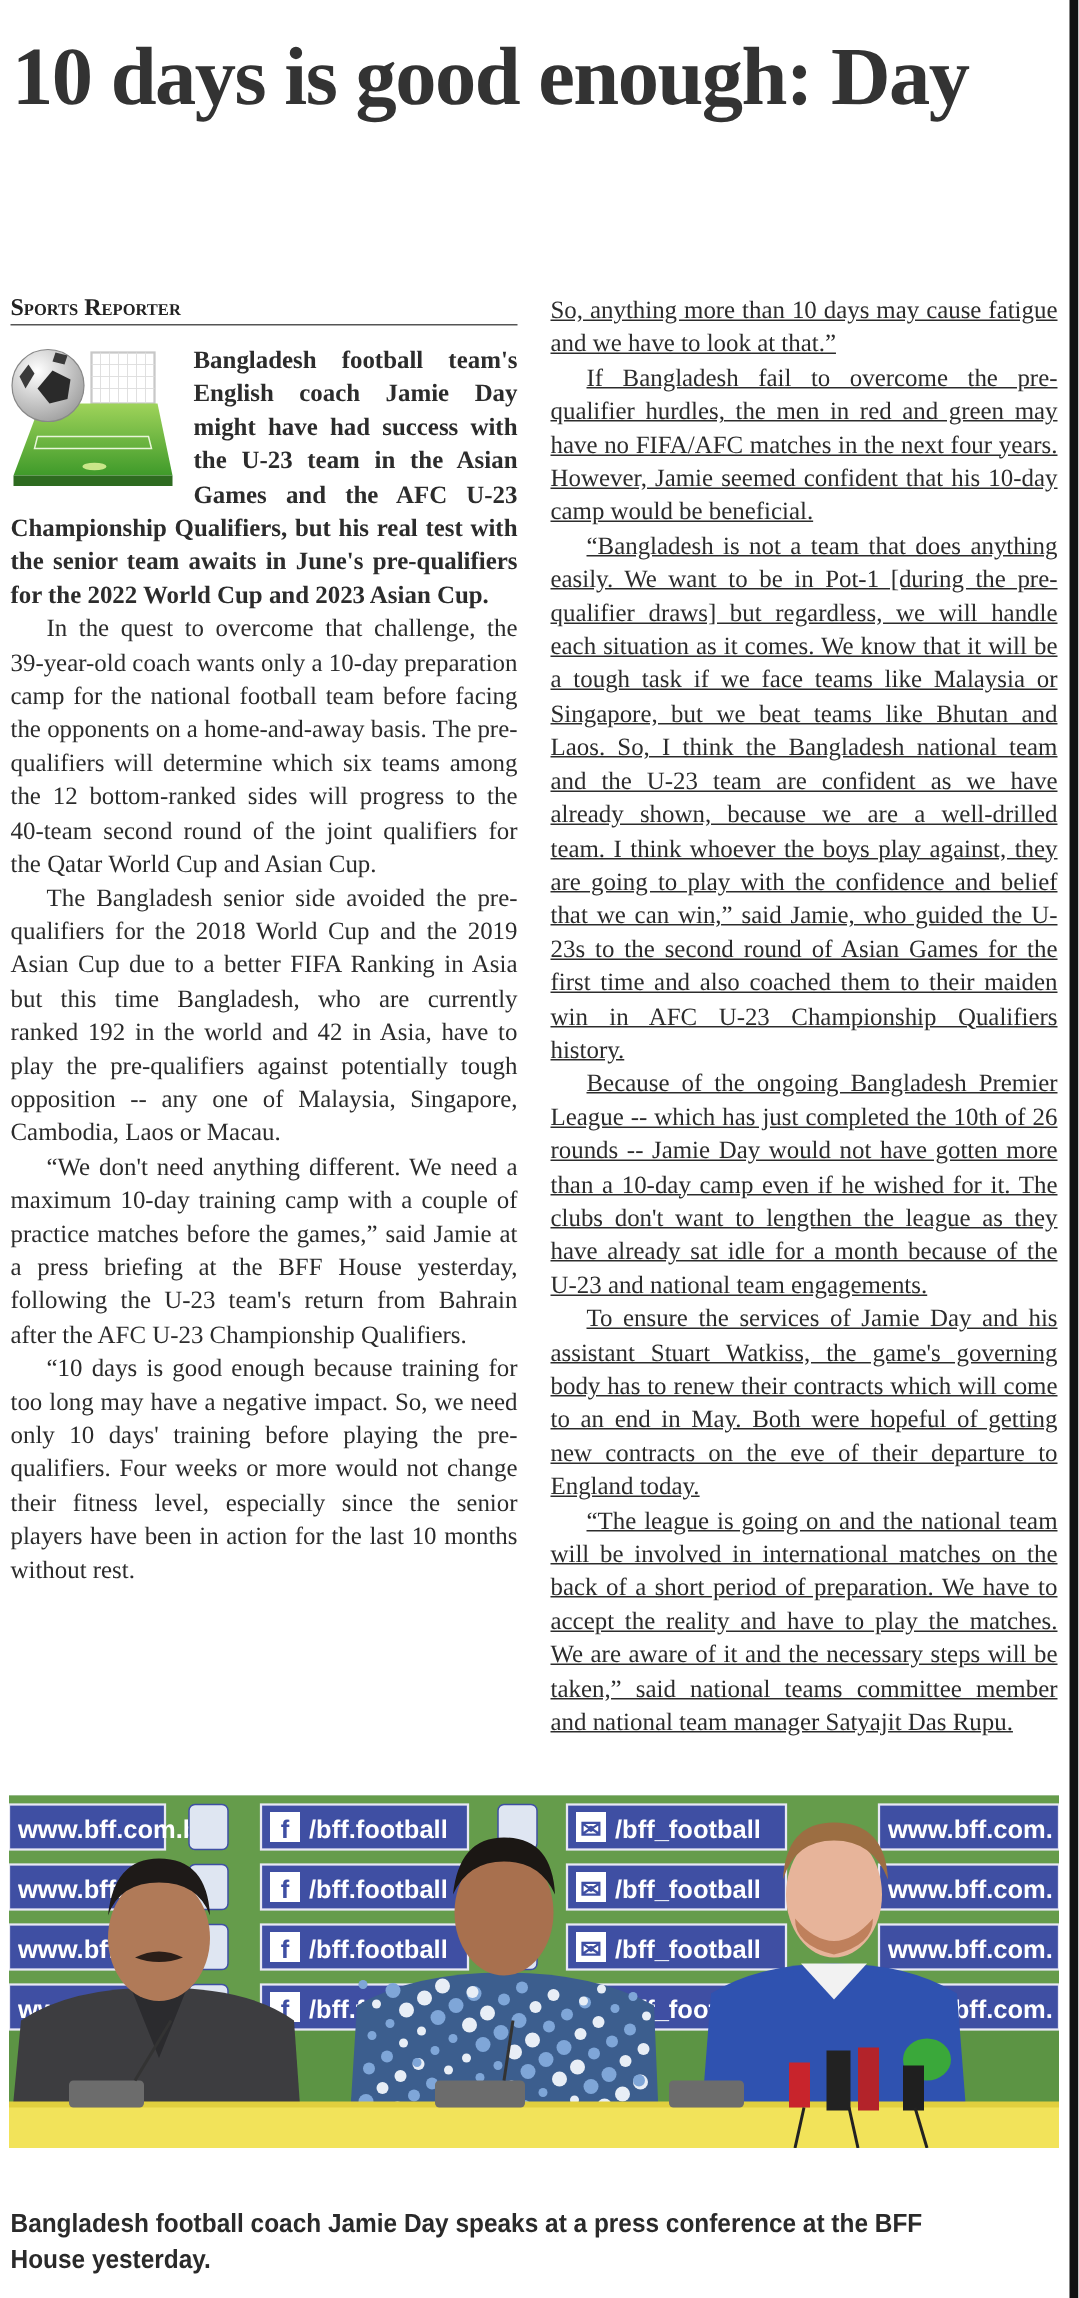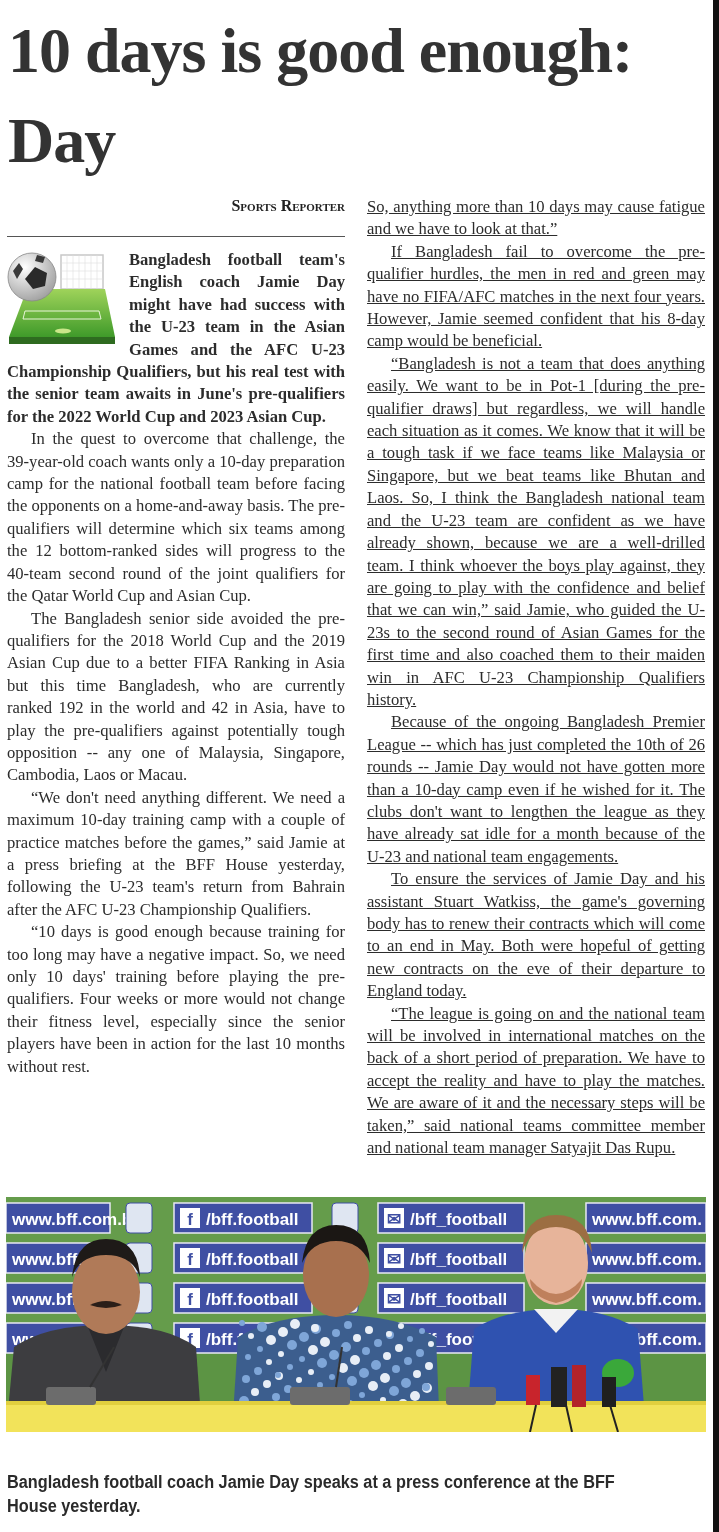--- a/index.html
+++ b/index.html
@@ -1,22 +1,22 @@
 <!DOCTYPE html>
 <html><head>
   <meta charset="utf-8">
   <style>
     html, body { margin: 0; padding: 0; background: #ffffff; }
     body { width: 719px; height: 1532px; position: relative; overflow: hidden; font-family: "DejaVu Serif", serif; color: #2e2e2e; }
     .right-strip { position: absolute; right: 0; top: 0; width: 6px; height: 1532px; background: #111; }
-    .headline { position: absolute; left: 8px; top: 6px; width: 680px; margin: 0; font-family: "Liberation Serif", serif; font-weight: bold; font-size: 64px; line-height: 90px; letter-spacing: -1px; color: #333; }
+    .headline { position: absolute; left: 8px; top: 6px; width: 680px; margin: 0; font-family: "Liberation Serif", serif; font-weight: bold; font-size: 55px; line-height: 90px; letter-spacing: -1px; color: #333; }
     .col { position: absolute; top: 196px; font-family: "Liberation Serif", serif; font-size: 16.6px; line-height: 22.4px; text-align: justify; color: #2c2c2c; }
     .col-left { left: 7px; width: 338px; }
     .col-right { left: 367px; width: 338px; text-decoration: underline; }
-    .byline { font-family: "Liberation Serif", serif; font-weight: bold; font-variant: small-caps; font-size: 16px; line-height: 20px; color: #222; padding-bottom: 20px; border-bottom: 1px solid #555; margin-bottom: 12px; text-align: right; }
+    .byline { font-family: "Liberation Serif", serif; font-weight: bold; font-variant: small-caps; font-size: 16px; line-height: 20px; color: #222; padding-bottom: 0; border-bottom: 1px solid #555; margin-bottom: 12px; text-align: left; }
     .col p { margin: 0; text-indent: 24px; }
     .col p.first { text-indent: 0; font-weight: bold; }
     .col p.cont { text-indent: 0; }
     .ball-art { float: left; width: 112px; height: 100px; margin: 0 12px 4px -2px; }
     .photo { position: absolute; left: 6px; top: 1197px; width: 700px; height: 235px; overflow: hidden; background: #4f8a3c; }
     .photo svg { display: block; }
     .caption { position: absolute; left: 7px; top: 1470px; width: 700px; margin: 0; font-family: "Liberation Sans", sans-serif; font-weight: bold; font-size: 17.5px; line-height: 24px; color: #2a2a2a; transform: scaleX(0.93); transform-origin: left top; }
   </style>
 </head>
 <body>
@@ -61,21 +61,21 @@
   </svg>
   <p class="first">Bangladesh football team's English coach Jamie Day might have had success with the U-23 team in the Asian Games and the AFC U-23 Championship Qualifiers, but his real test with the senior team awaits in June's pre-qualifiers for the 2022 World Cup and 2023 Asian Cup.</p>
   <p>In the quest to overcome that challenge, the 39-year-old coach wants only a 10-day preparation camp for the national football team before facing the opponents on a home-and-away basis. The pre-qualifiers will determine which six teams among the 12 bottom-ranked sides will progress to the 40-team second round of the joint qualifiers for the Qatar World Cup and Asian Cup.</p>
   <p>The Bangladesh senior side avoided the pre-qualifiers for the 2018 World Cup and the 2019 Asian Cup due to a better FIFA Ranking in Asia but this time Bangladesh, who are currently ranked 192 in the world and 42 in Asia, have to play the pre-qualifiers against potentially tough opposition -- any one of Malaysia, Singapore, Cambodia, Laos or Macau.</p>
   <p>“We don't need anything different. We need a maximum 10-day training camp with a couple of practice matches before the games,” said Jamie at a press briefing at the BFF House yesterday, following the U-23 team's return from Bahrain after the AFC U-23 Championship Qualifiers.</p>
   <p>“10 days is good enough because training for too long may have a negative impact. So, we need only 10 days' training before playing the pre-qualifiers. Four weeks or more would not change their fitness level, especially since the senior players have been in action for the last 10 months without rest.</p>
 </div>
 
 <div class="col col-right">
   <p class="cont">So, anything more than 10 days may cause fatigue and we have to look at that.”</p>
-  <p>If Bangladesh fail to overcome the pre-qualifier hurdles, the men in red and green may have no FIFA/AFC matches in the next four years. However, Jamie seemed confident that his 8-day camp would be beneficial.</p>
+  <p>If Bangladesh fail to overcome the pre-qualifier hurdles, the men in red and green may have no FIFA/AFC matches in the next four years. However, Jamie seemed confident that his 10-day camp would be beneficial.</p>
   <p>“Bangladesh is not a team that does anything easily. We want to be in Pot-1 [during the pre-qualifier draws] but regardless, we will handle each situation as it comes. We know that it will be a tough task if we face teams like Malaysia or Singapore, but we beat teams like Bhutan and Laos. So, I think the Bangladesh national team and the U-23 team are confident as we have already shown, because we are a well-drilled team. I think whoever the boys play against, they are going to play with the confidence and belief that we can win,” said Jamie, who guided the U-23s to the second round of Asian Games for the first time and also coached them to their maiden win in AFC U-23 Championship Qualifiers history.</p>
   <p>Because of the ongoing Bangladesh Premier League -- which has just completed the 10th of 26 rounds -- Jamie Day would not have gotten more than a 10-day camp even if he wished for it. The clubs don't want to lengthen the league as they have already sat idle for a month because of the U-23 and national team engagements.</p>
   <p>To ensure the services of Jamie Day and his assistant Stuart Watkiss, the game's governing body has to renew their contracts which will come to an end in May. Both were hopeful of getting new contracts on the eve of their departure to England today.</p>
   <p>“The league is going on and the national team will be involved in international matches on the back of a short period of preparation. We have to accept the reality and have to play the matches. We are aware of it and the necessary steps will be taken,” said national teams committee member and national team manager Satyajit Das Rupu.</p>
 </div>
 
 <div class="photo">
   <svg id="photo-svg" width="700" height="235" viewBox="0 0 700 235" font-family="Liberation Sans, sans-serif">
     <rect x="0" y="0" width="700" height="235" fill="#5c9444"></rect>
     <rect x="0" y="0" width="700" height="150" fill="#6aa250" opacity="0.6"></rect>

